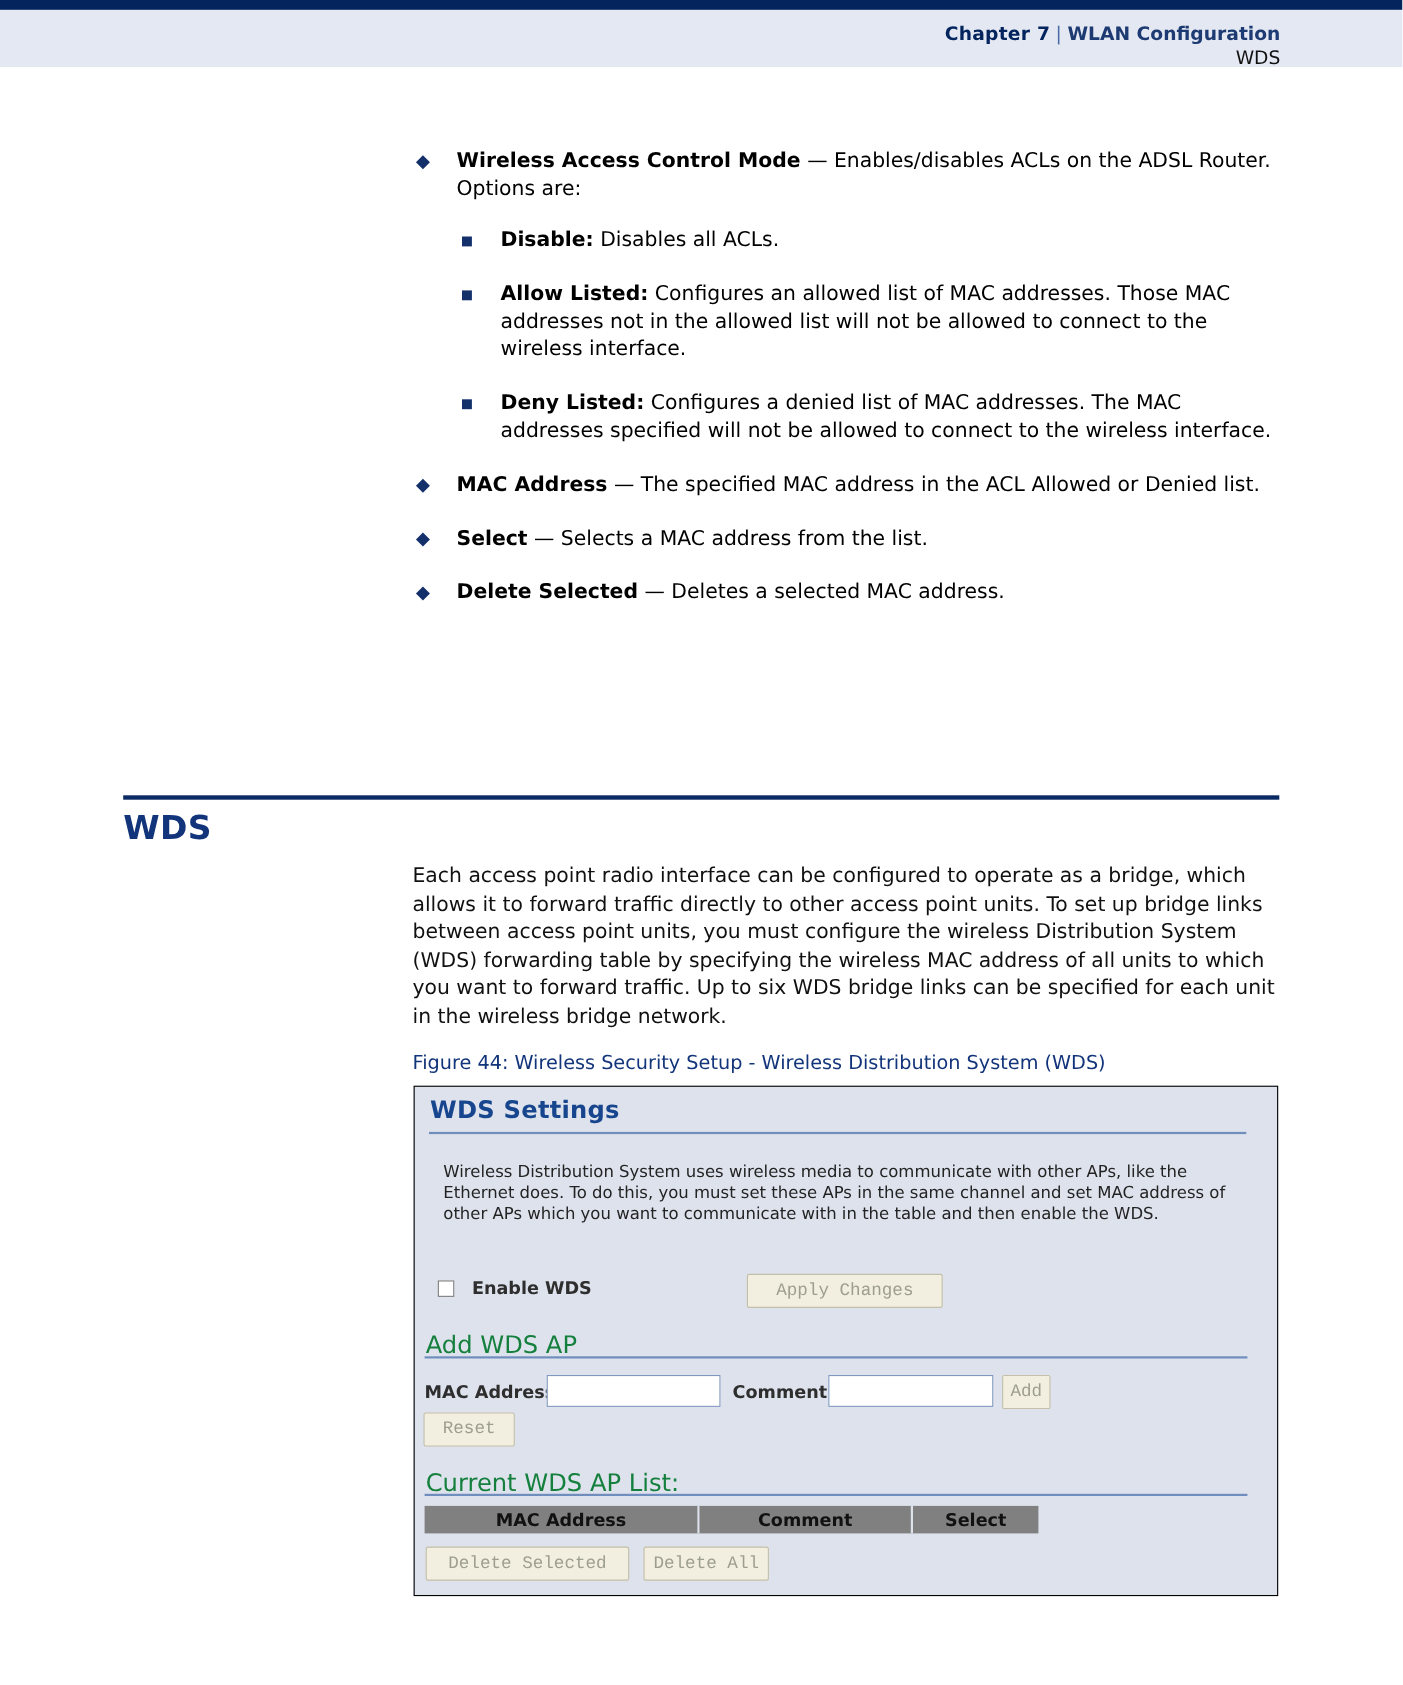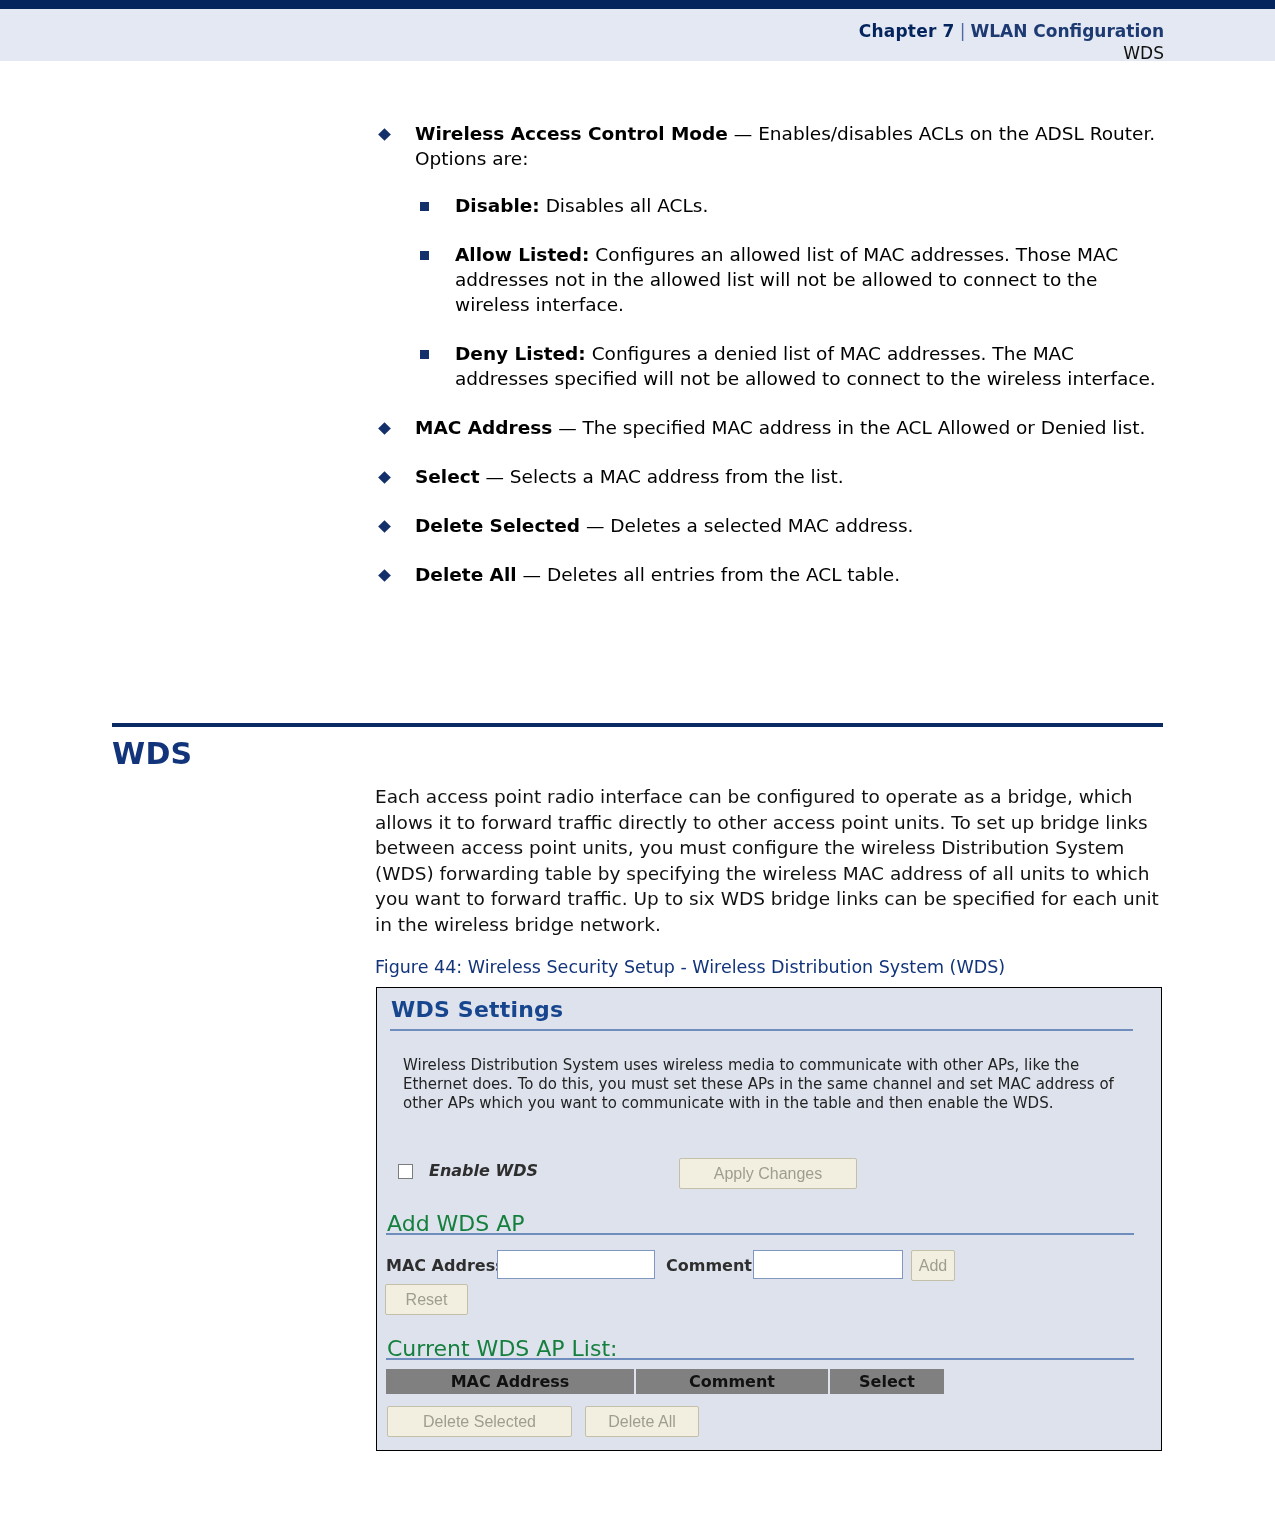--- a/index.html
+++ b/index.html
@@ -66,20 +66,21 @@
     list-style: none;
     margin: 0;
     padding: 0;
   }
   ul.lvl1 > li {
     position: relative;
     padding-left: 40px;
     margin-bottom: 24px;
     font-size: 18.5px;
     line-height: 25px;
+    margin-top: 13px;
   }
   ul.lvl1 > li::before {
     content: "";
     position: absolute;
     left: 5px; top: 9px;
     width: 9px; height: 9px;
     background: #14306b;
     transform: rotate(45deg);
   }
   ul.lvl2 {
@@ -186,29 +187,28 @@
     background: #ffffff;
     border: 1px solid #7c7c7c;
     box-sizing: border-box;
   }
   .chk-label {
     position: absolute;
     left: 31px; top: 3px;
     font-size: 16px;
     font-weight: bold;
     color: #2e2e2e;
-    font-style: italic;
   }
   .btn {
     background: #f2efe0;
     border: 1px solid #c3bfa8;
     border-radius: 2px;
     color: #9e9e8e;
     font-size: 16px;
-    font-family: Liberation Sans, sans-serif;
+    font-family: Liberation Mono, monospace;
     box-sizing: border-box;
     text-align: center;
     display: inline-block;
     white-space: nowrap;
   }
   .btn-apply {
     position: absolute;
     left: 281px; top: 0px;
     width: 178px; height: 31px;
     line-height: 29px;
@@ -339,25 +339,20 @@
       <span>—</span>
       <span>Selects a MAC address from the list.</span>
     </li>
 
     <li>
       <span class="term">Delete Selected</span>
       <span>—</span>
       <span>Deletes a selected MAC address.</span>
     </li>
 
-    <li>
-      <span class="term">Delete All</span>
-      <span>—</span>
-      <span>Deletes all entries from the ACL table.</span>
-    </li>
 
   </ul>
 </div>
 
 <div class="section-rule" style="top:723px;"></div>
 <div class="section-title" style="top:736px;">WDS</div>
 
 <div class="body-para" style="top:784px;">Each access point radio interface can be configured to operate as a bridge, which allows it to forward traffic directly to other access point units. To set up bridge links between access point units, you must configure the wireless Distribution System (WDS) forwarding table by specifying the wireless MAC address of all units to which you want to forward traffic. Up to six WDS bridge links can be specified for each unit in the wireless bridge network.</div>
 
 <div class="fig-caption" style="top:957px;">Figure 44:  Wireless Security Setup - Wireless Distribution System (WDS)</div>

